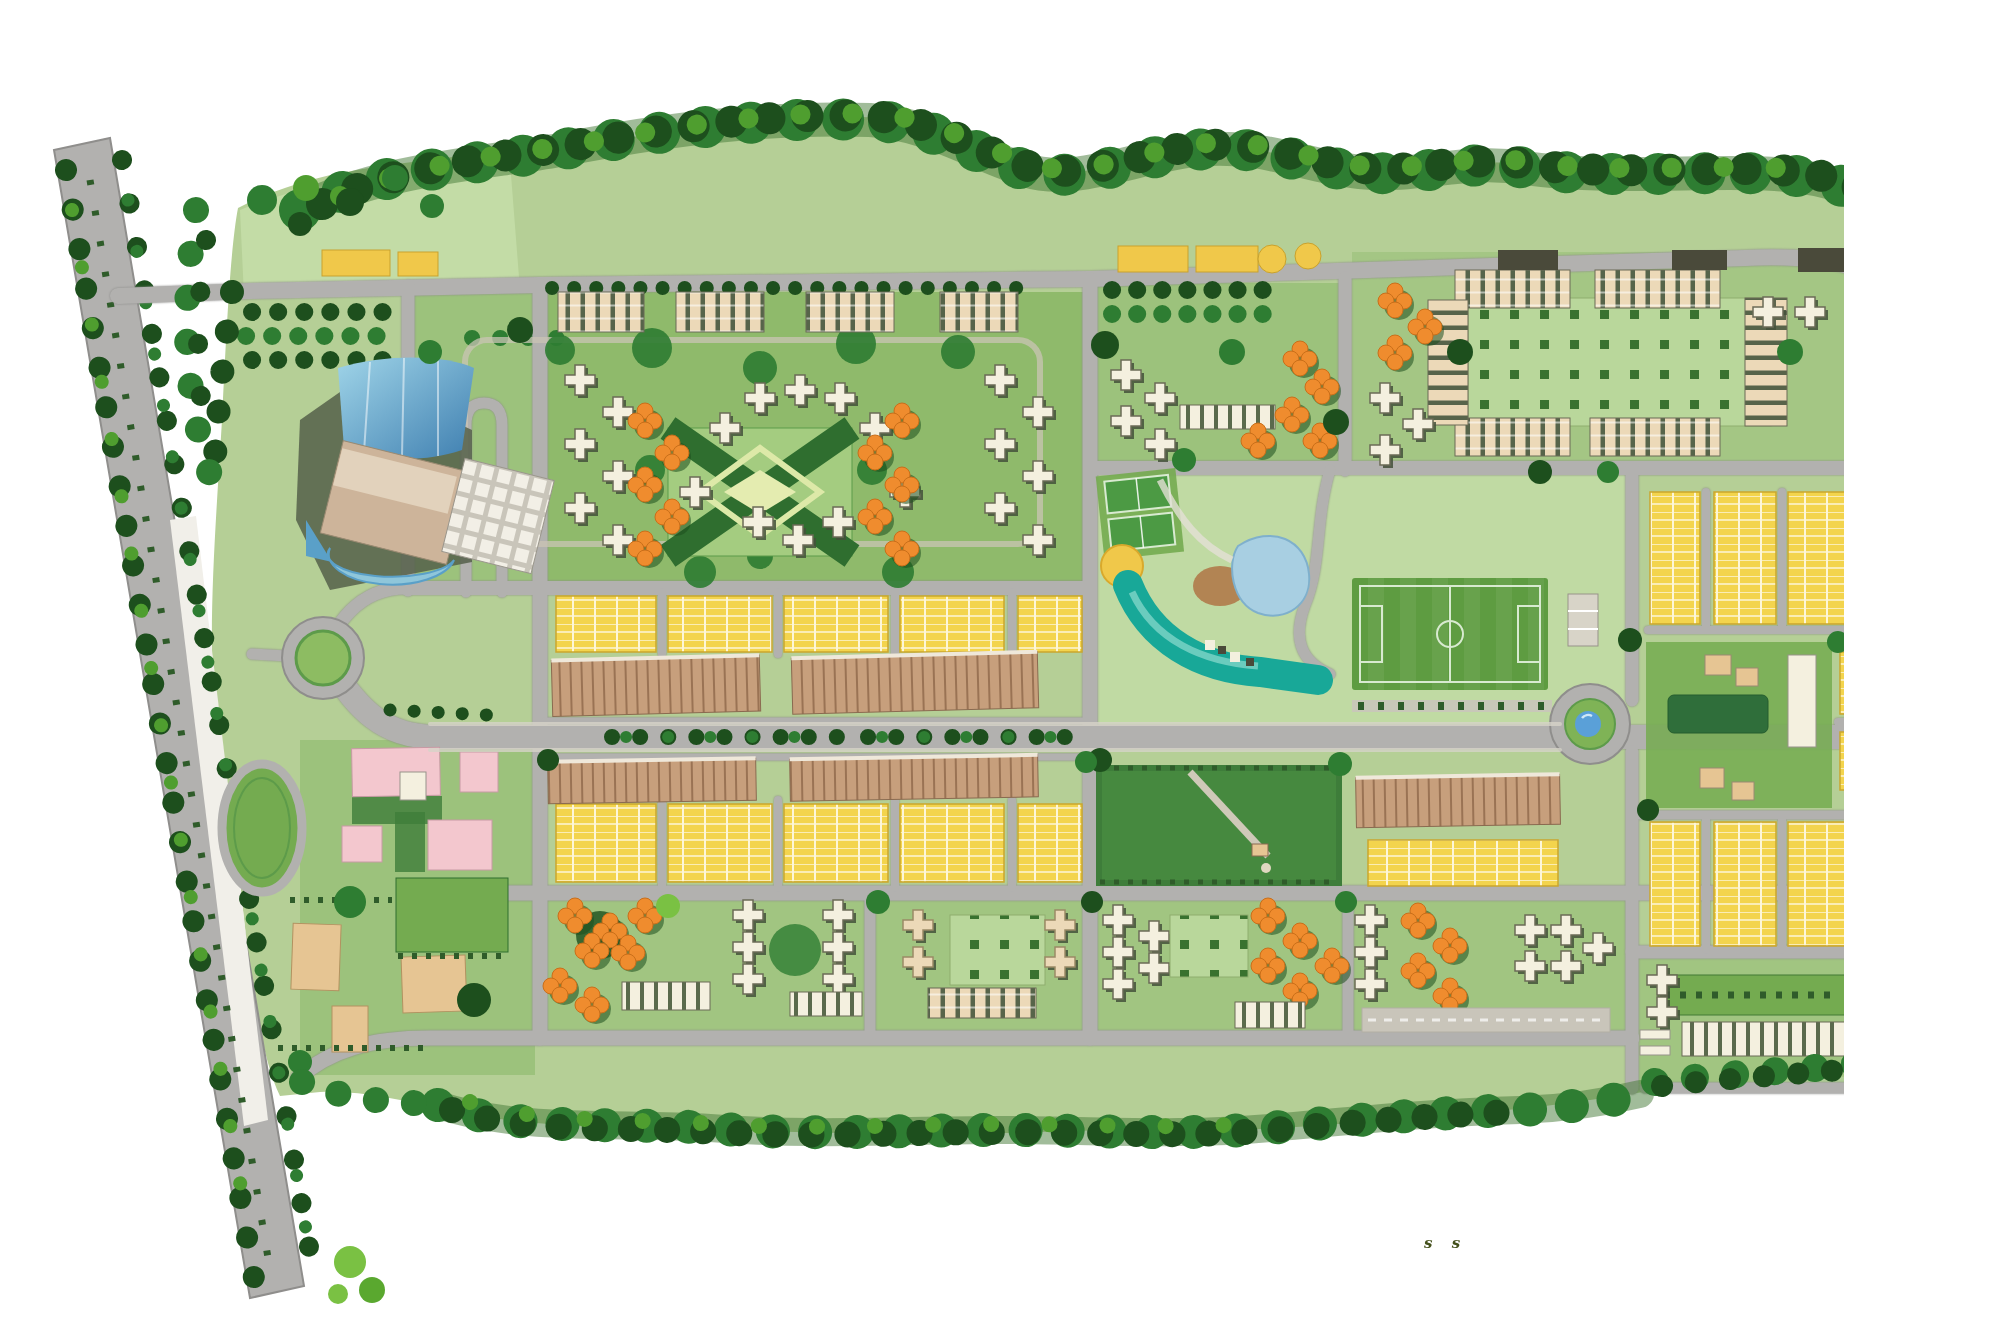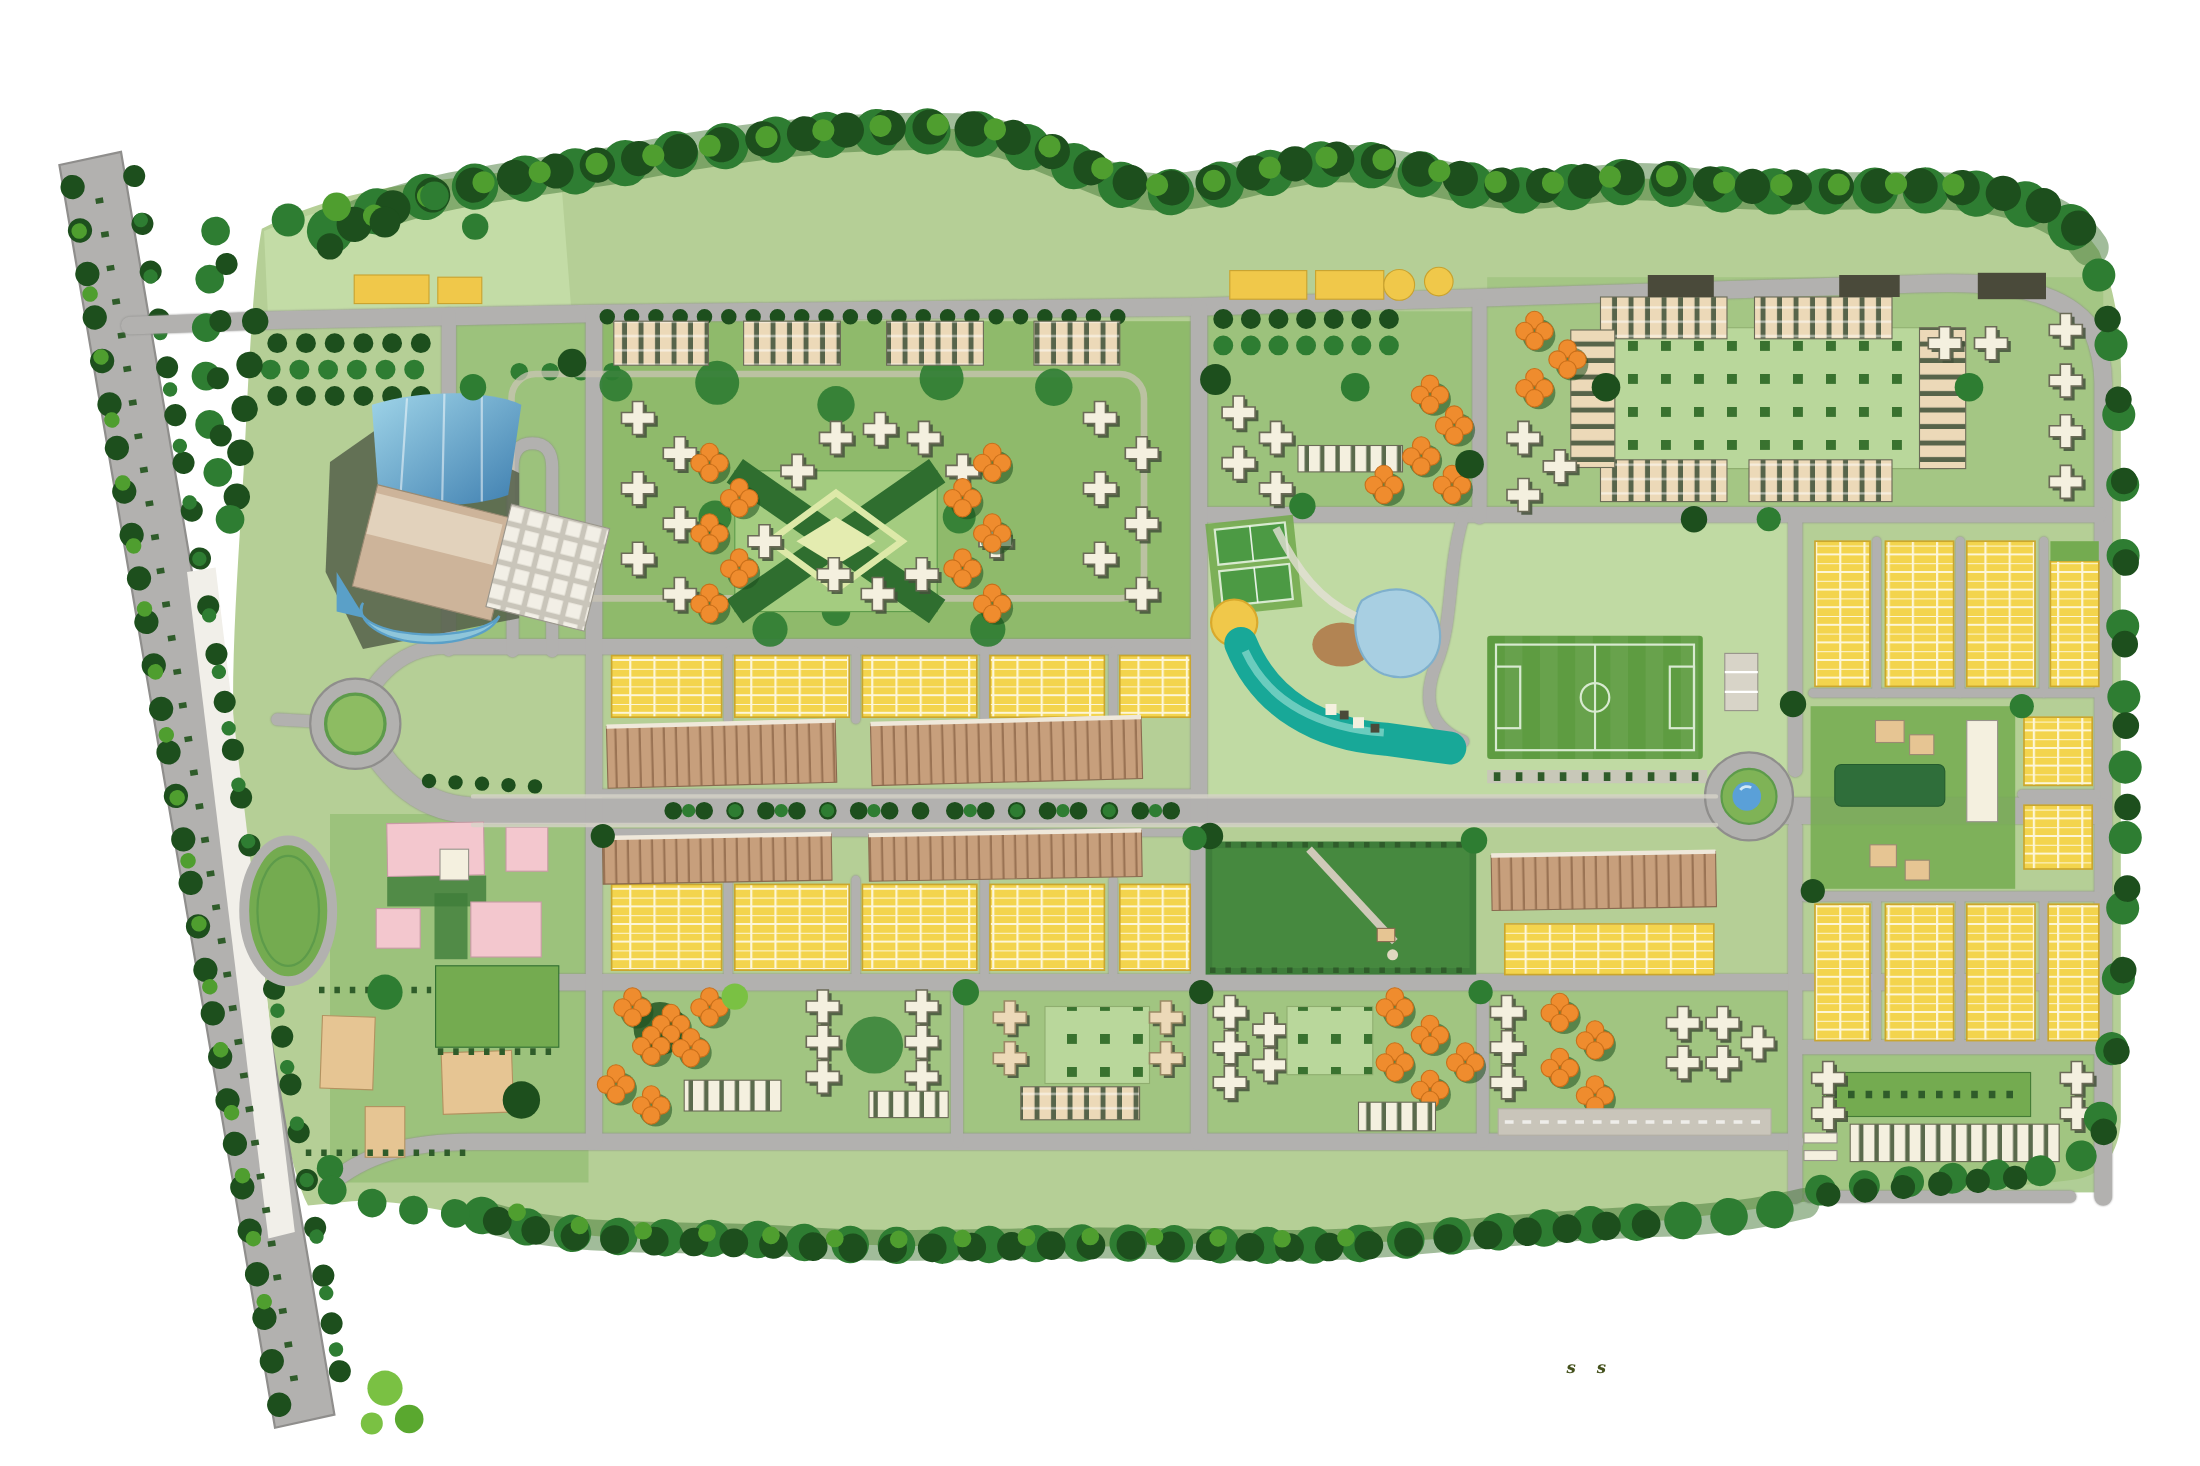--- a/index.html
+++ b/index.html
@@ -1,16 +1,16 @@
 <!DOCTYPE html>
 <html style="--bg: #ffffff; --grass: #b5cf96; --grassLight: #c3dca6; --grassMid: #9cc27c; --grassDark: #74ab50; --blockGreen: #8fba6b; --parkDark: #3e7d3a; --canopy: #437a35; --treeDark: #1d4f1d; --treeMid: #2e7d32; --treeLight: #4f9e2f; --treeLime: #7ac143; --road: #b2b1af; --roadEdge: #8f8e8c; --lane: #c6c3b8; --sidewalk: #d6d3c8; --plotYellow: #f3d44d; --plotLine: #fdf6d8; --plotEdge: #caa62e; --tan: #c79f7c; --tanLine: #9a7354; --bldgWhite: #f4f0df; --bldgEdge: #6b6b57; --bldgShadow: #44513b; --beige: #ecd9b8; --beigeDark: #57644a; --roofDark: #4a4a3a; --orange: #ef8c2e; --orangeEdge: #c96f1a; --pink: #f3c7ce; --pinkEdge: #c79aa4; --sand: #e6c593; --sandEdge: #b29260; --teal: #18a898; --tealLight: #7fd4c8; --lake: #a8cfe2; --lakeEdge: #7fb0cc; --pond: #5aa0d8; --pool: #8fc6da; --glassLight: #9fd4e8; --glassDeep: #3f7fb0; --amber: #f0c84a; --court: #4c9a44; --fieldGreen: #5e9c41; --fieldLine: #d8ead0; --gray: #c9c5ba; --markText: #44511c;"><head>
 <meta charset="utf-8">
 <style>
   html,body{margin:0;padding:0;background:var(--bg,#fff);}
-  .stage{position:relative;width:2000px;height:1333px;background:var(--bg,#fff);overflow:hidden;
+  .stage{position:relative;width:1844px;height:1333px;background:var(--bg,#fff);overflow:hidden;
          font-family:"DejaVu Sans",sans-serif;}
   svg{display:block}
   .road{fill:none;stroke:var(--road,#b2b1af);stroke-linecap:round;stroke-linejoin:round}
   .roads{filter:drop-shadow(0 0 1.2px #8a8a88)}
   .walk{fill:none;stroke:var(--sidewalk,#d6d3c8);stroke-linecap:round}
   .trow{fill:none;stroke-linecap:round}
   .hedge{fill:none;stroke:#2f5c2a}
   .trD{stroke:var(--treeDark,#1d4f1d)} .trM{stroke:var(--treeMid,#2e7d32)} .trL{stroke:var(--treeLight,#4f9e2f)}
   .f-grass{fill:var(--grass,#b5cf96)} .f-grassL{fill:var(--grassLight,#c3dca6)}
   .f-grassM{fill:var(--grassMid,#9cc27c)} .f-grassD{fill:var(--grassDark,#74ab50)}

